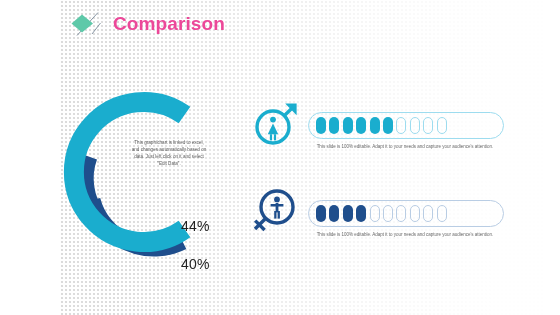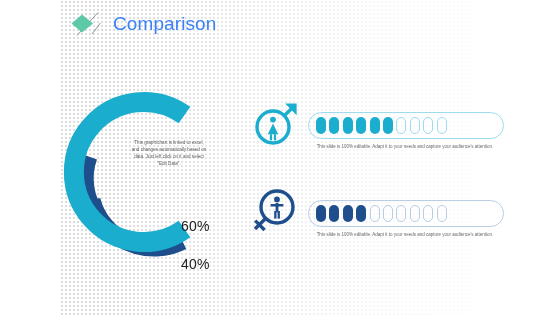--- a/index.html
+++ b/index.html
@@ -42,22 +42,22 @@
     left: 70px;
     top: 11px;
     width: 34px;
     height: 26px;
   }
   #title {
     position: absolute;
     left: 113px;
     top: 11px;
     font-size: 19px;
-    font-weight: normal;
-    color: #3b82f6;
+    font-weight: bold;
+    color: #ec4899;
     letter-spacing: 0.1px;
     line-height: 25px;
     white-space: nowrap;
   }
 
   
   #donut-block {
     position: absolute;
     left: 62px;
     top: 88px;
@@ -153,21 +153,21 @@
       <path d="M 26.0 104.0 L 26.0 104.0" fill="none"></path>
 
       <path d="M 30.0 112.0 A 64 64 0 0 0 120.5 153.4" fill="none" stroke="#1f4e8c" stroke-width="17" stroke-linecap="butt"></path>
 
       <path d="M 122.5 27.0 A 70 70 0 1 0 122.5 141.0" fill="none" stroke="#1aadce" stroke-width="20" stroke-linecap="butt" transform="rotate(0 90 90)"></path>
     </svg>
 
     <div id="donut-note">This graph/chart is linked to excel, and changes automatically based on data. Just left click on it and select "Edit Data".</div>
   </div>
 
-  <div class="legend-val" id="legend-a">60%</div>
+  <div class="legend-val" id="legend-a">44%</div>
   <div class="legend-val" id="legend-b">40%</div>
 
   <div class="row" id="row-0">
     <span class="sym">
       <svg width="50" height="50" viewBox="0 0 50 50">
         <circle cx="21" cy="29" r="16" fill="none" stroke="#1aadce" stroke-width="3.4"></circle>
         <line x1="32.2" y1="17.8" x2="43" y2="7.2" stroke="#1aadce" stroke-width="3.4"></line>
         <polygon points="44.6,5.6 44.6,17.2 33.2,5.6" fill="#1aadce"></polygon>
 
         <circle cx="21" cy="21.6" r="2.9" fill="#1aadce"></circle>

